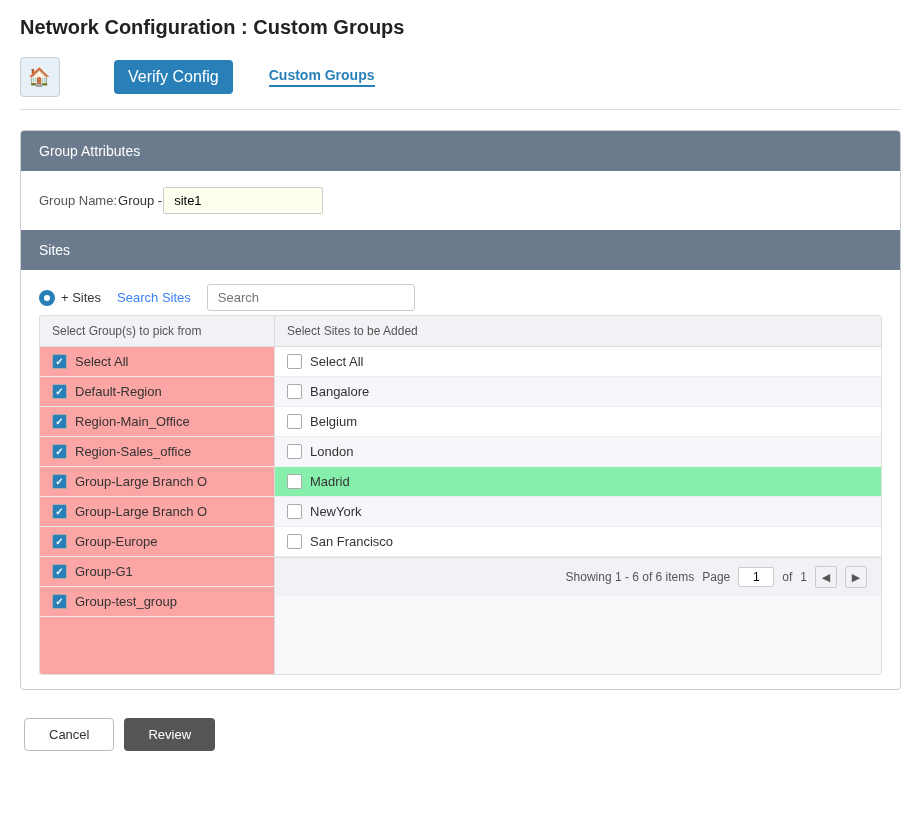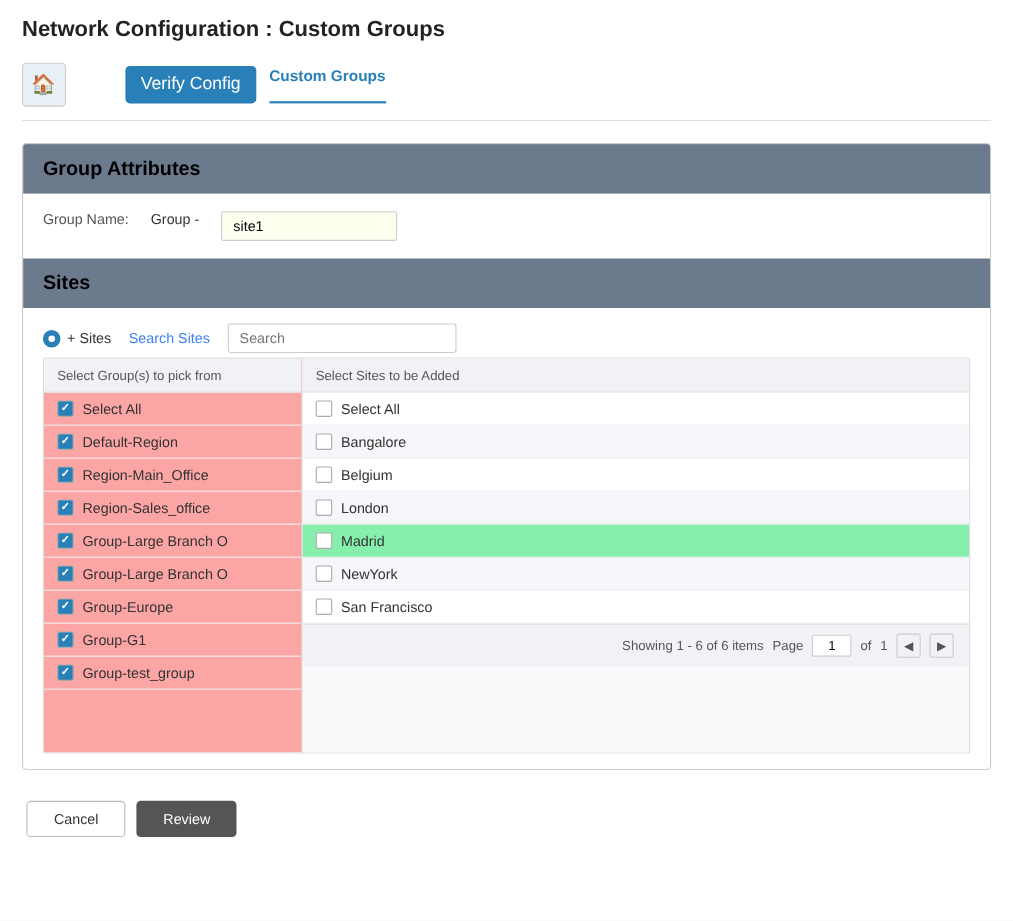--- a/index.html
+++ b/index.html
@@ -51,40 +51,42 @@
       font-size: 16px;
       margin-left: 42px;
     }
     .custom-groups-link {
       color: #2980b9;
       font-size: 14px;
       font-weight: 600;
       text-decoration: none;
       cursor: pointer;
       border-bottom: 2px solid #2980b9;
-      padding-bottom: 15px;
+      padding-bottom: 2px;
+      margin-left: 24px;
     }
     .main-card {
       background: #fff;
       border: 1px solid #ccc;
       border-radius: 4px;
       overflow: hidden;
       margin-bottom: 16px;
     }
     .section-header {
       background: #6b7a8d;
-      color: #000000;
+      color: #ffffff;
       padding: 12px 18px;
-      font-size: 18px;
-      font-weight: 700;
+      font-size: 14px;
+      font-weight: 400;
     }
     .group-attributes-body {
       padding: 16px 18px;
       display: flex;
-      gap: 20px;
+      align-items: center;
+      gap: 1px;
     }
     .group-name-label {
       font-size: 13px;
       color: #555;
       white-space: nowrap;
     }
     .group-prefix {
       font-size: 13px;
       color: #333;
       white-space: nowrap;

